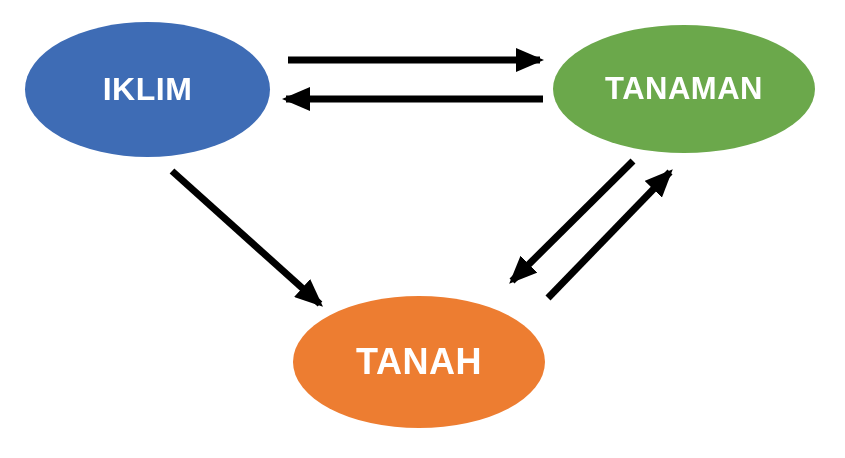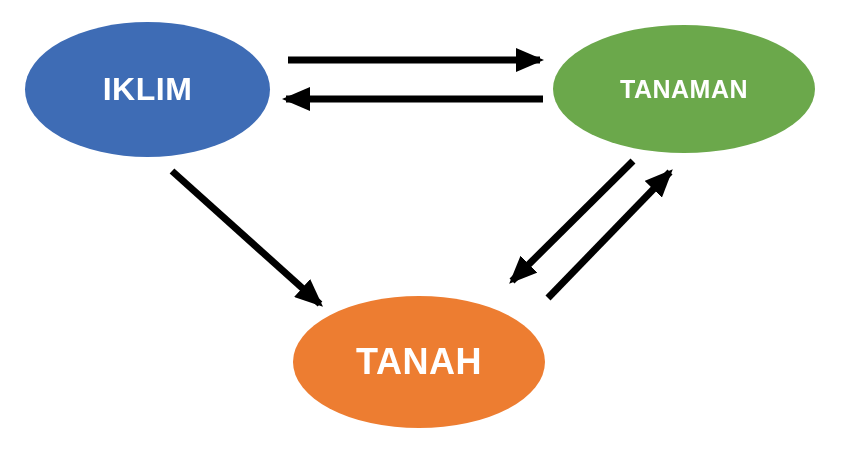--- a/index.html
+++ b/index.html
@@ -38,21 +38,21 @@
     top: 22px;
     width: 245px;
     height: 135px;
     font-size: 32px;
   }
   .node-tanaman {
     left: 553px;
     top: 25px;
     width: 262px;
     height: 128px;
-    font-size: 25px;
+    font-size: 31px;
   }
   .node-tanah {
     left: 293px;
     top: 296px;
     width: 252px;
     height: 132px;
     font-size: 36px;
   }
   .node-label {
     user-select: none;

